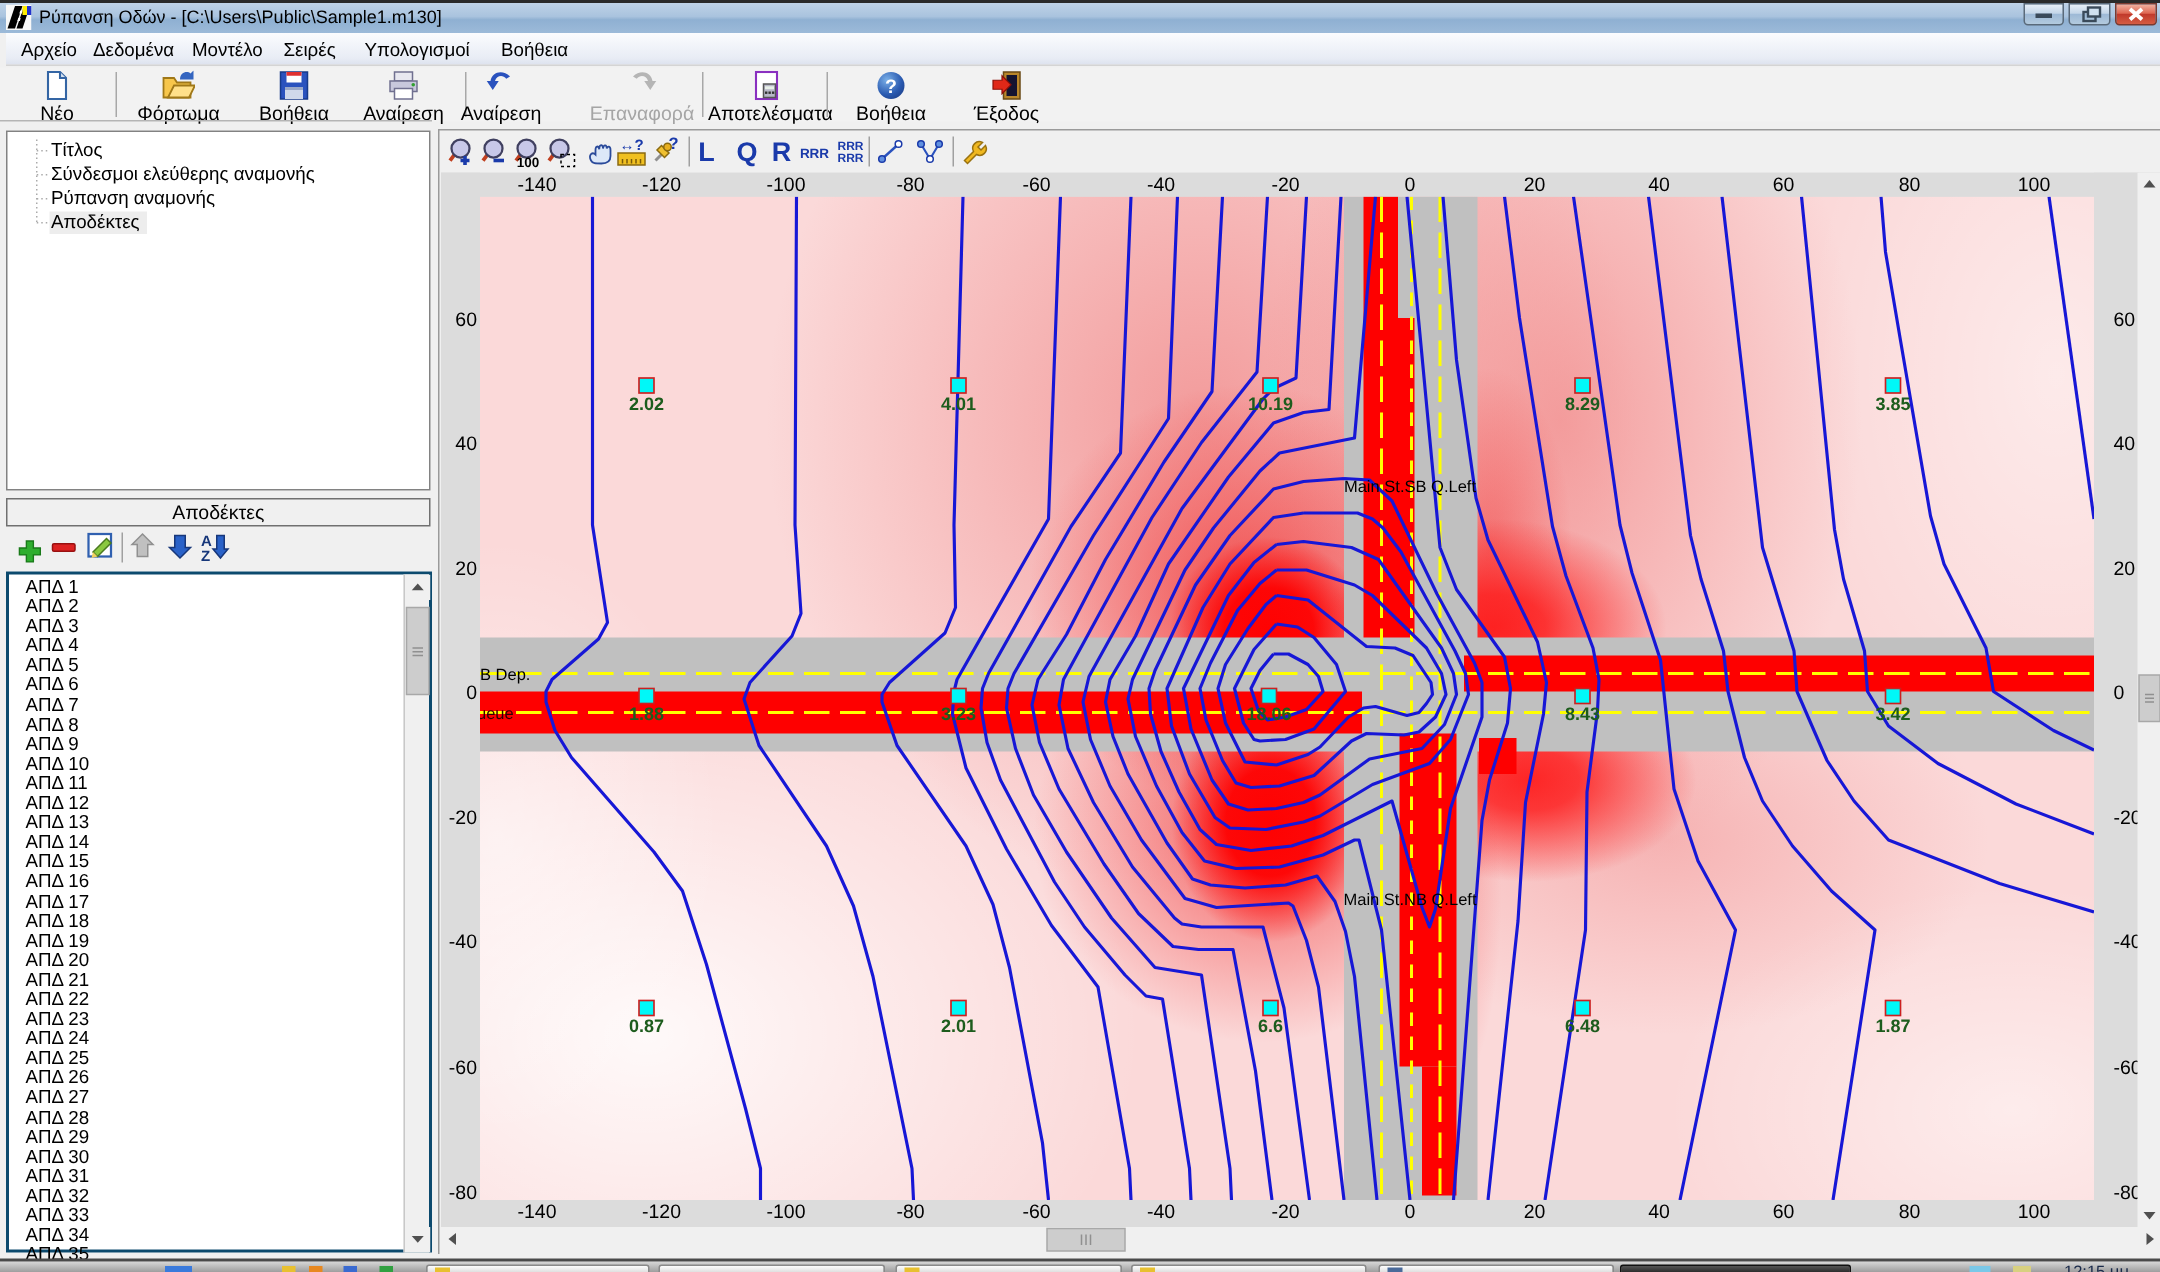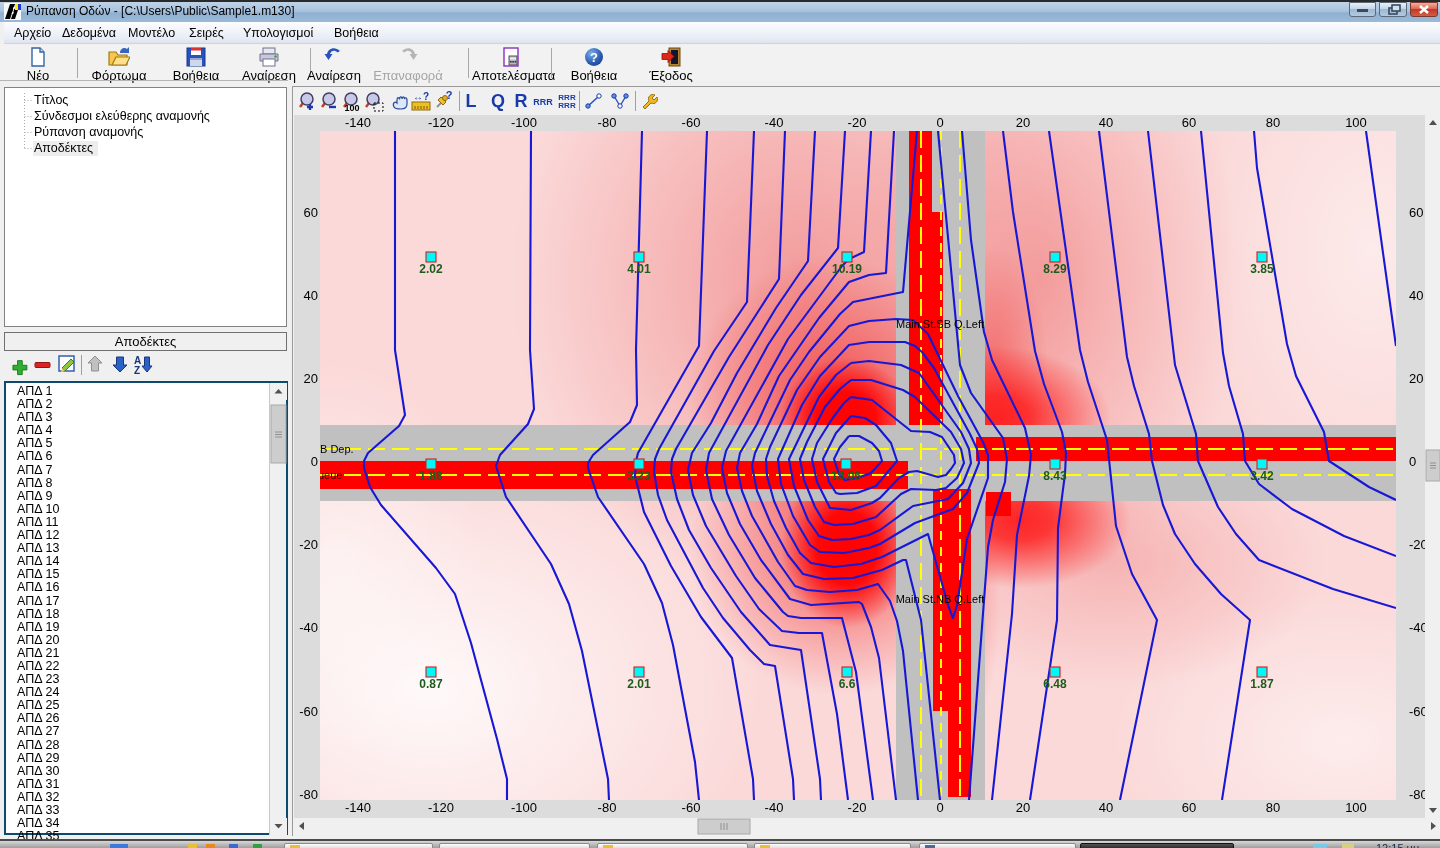--- a/index.html
+++ b/index.html
@@ -120,21 +120,21 @@
       </svg>
     <div class="lbl">Αναίρεση</div>
   </div>
   <div class="tsep" style="left:310px"></div>
   <div class="tbtn" style="left:299px;width:70px">
     <svg width="22" height="20" viewBox="0 0 22 20">
         <path d="M17 4 C12 -1 5 1 4 7 L1.5 7 L5.5 13 L9.5 7 L7 7 C8 3.5 12 2.5 14.5 5.5 Z" fill="#2a52be"></path>
       </svg>
     <div class="lbl">Αναίρεση</div>
   </div>
-  <div class="tbtn disabled" style="left:372px;width:72px">
+  <div class="tbtn disabled" style="left:392px;width:72px">
     <svg width="22" height="20" viewBox="0 0 22 20">
         <path d="M5 4 C10 -1 17 1 18 7 L20.5 7 L16.5 13 L12.5 7 L15 7 C14 3.5 10 2.5 7.5 5.5 Z" fill="#b5b5b5"></path>
       </svg>
     <div class="lbl">Επαναφορά</div>
   </div>
   <div class="tsep" style="left:468px"></div>
   <div class="tbtn" style="left:472px;width:78px">
     <svg width="20" height="20" viewBox="0 0 20 20">
         <rect x="3" y="1" width="14" height="18" fill="#fff" stroke="#8a30c0" stroke-width="1.4"></rect>
         <rect x="8" y="9" width="8" height="9" fill="#b8b8c8" stroke="#555"></rect>

